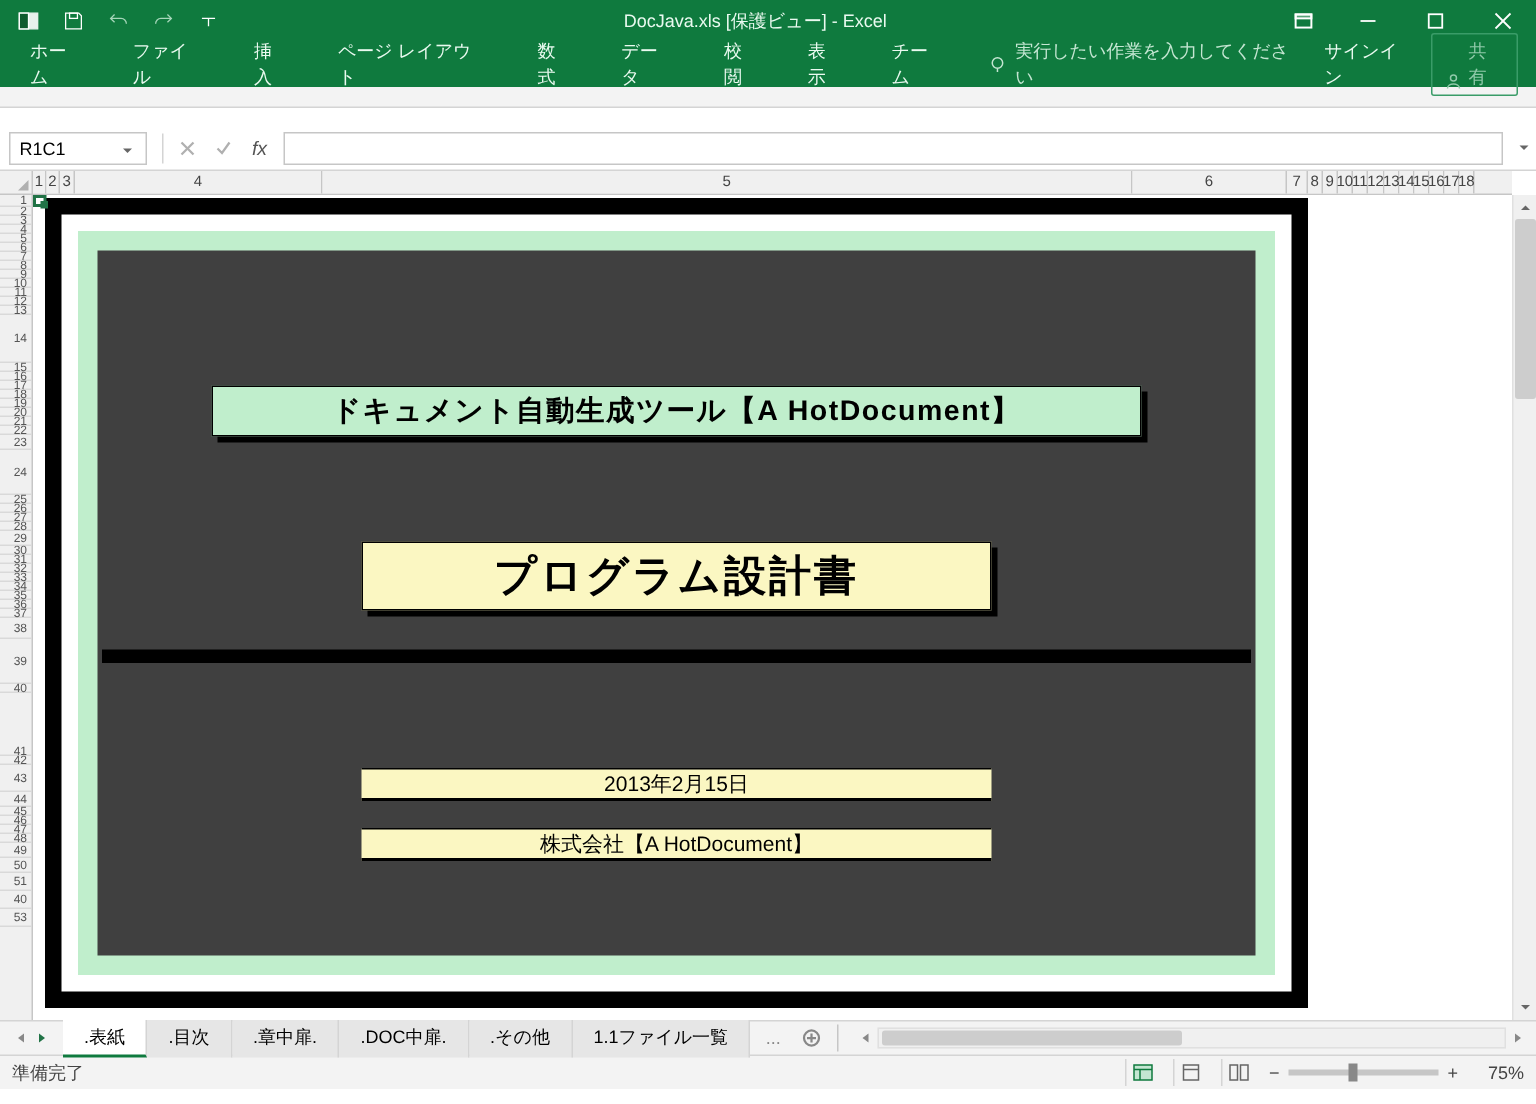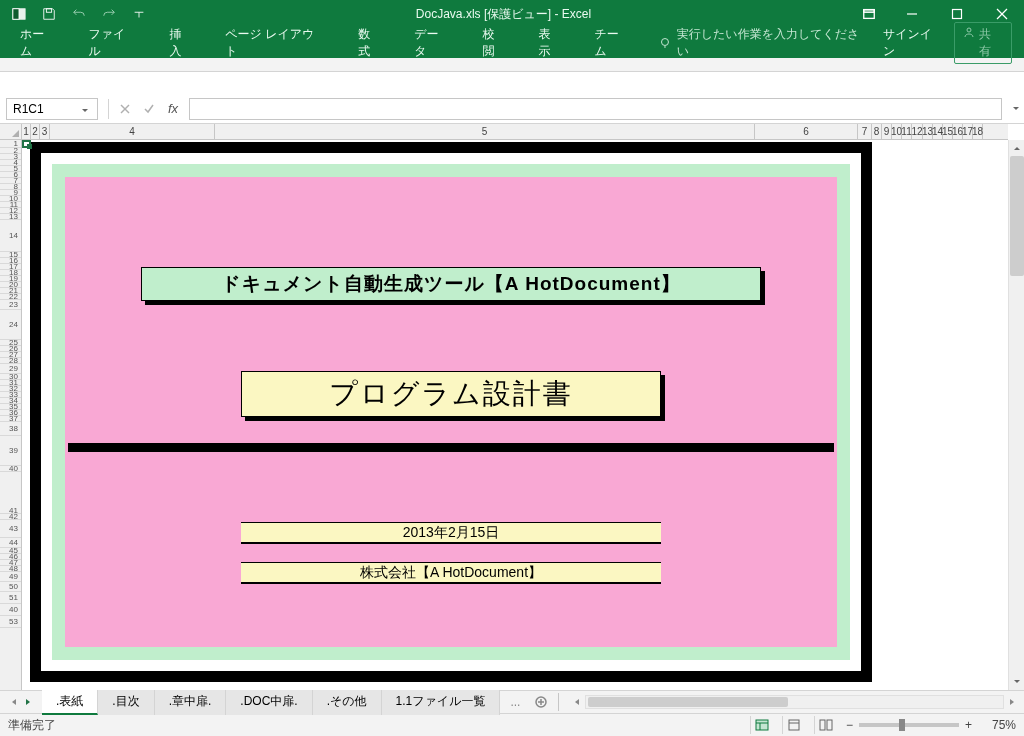--- a/index.html
+++ b/index.html
@@ -16,25 +16,25 @@
 .ribbon-wrap-icon { width: 40px; display:flex; align-items:center; justify-content:center; }
 .ribbon-wrap-icon svg { width:14px; height:14px; fill:none; stroke:#fff; stroke-width:1.5; }
 
 .menubar { background: #0f7a3e; height: 30px; display: flex; align-items: center; padding: 0 4px; color: #e8f5ee; justify-content: space-between; }
 .menu-left { display: flex; align-items: center; }
 .menu-item { padding: 6px 16px; font-size: 12px; cursor: pointer; color: #eafaf0; }
 .tell-me { display: flex; align-items: center; gap: 6px; color: #c4e6d2; font-size: 12px; padding: 6px 12px; }
 .tell-me svg { width: 12px; height: 12px; fill: #c4e6d2; }
 .menu-right { display: flex; align-items: center; gap: 10px; padding-right: 8px; }
 .signin { font-size: 12px; color: #eafaf0; }
-.share-btn { display:flex; align-items:flex-start; gap:4px; padding:3px 8px; border:1px solid #3a9c68; border-radius:2px; color:#8fc9a9; font-size:12px; }
+.share-btn { display:flex; align-items:flex-end; gap:4px; padding:3px 8px; border:1px solid #3a9c68; border-radius:2px; color:#8fc9a9; font-size:12px; }
 
 .ribbon-body { background: #f3f3f3; height: 14px; border-bottom: 1px solid #d4d4d4; }
 
-.formula-bar { display: flex; align-items: center; height: 30px; border-bottom: 1px solid #d4d4d4; margin-top: 22px; }
+.formula-bar { display: flex; align-items: center; height: 30px; border-bottom: 1px solid #d4d4d4; margin-top: 12px; }
 .namebox { width: 92px; height: 22px; margin: 0 6px; border: 1px solid #c6c6c6; display: flex; align-items: center; padding: 0 6px; font-size: 12px; background: #fff; justify-content: space-between; }
 .namebox-dd { width: 10px; height: 10px; }
 .namebox-dd svg { width: 8px; height: 8px; fill: #666; }
 .fb-divider { width: 1px; height: 20px; background: #d4d4d4; margin: 0 4px; }
 .fb-btn { width: 24px; height: 22px; display: flex; align-items: center; justify-content: center; color: #999; }
 .fb-btn svg { width: 12px; height: 12px; stroke: #b0b0b0; stroke-width: 1.5; fill: none; }
 .fb-btn.fx { font-style: italic; font-size: 13px; color: #555; }
 .formula-input { flex: 1; height: 22px; border: 1px solid #c6c6c6; margin: 0 6px 0 4px; background: #fff; }
 .fb-expand { width: 16px; display:flex; align-items:center; justify-content:center; }
 .fb-expand svg { width:10px; height:10px; fill:#666; }
@@ -50,24 +50,24 @@
 .vscroll-btn { width:16px; height:16px; display:flex; align-items:center; justify-content:center; }
 .vscroll-btn svg { width:8px; height:8px; fill:#666; }
 .vscroll-thumb { position:absolute; top:16px; width:14px; left:1px; height:120px; background:#cdcdcd; border-radius:2px; }
 
 .cells { position: absolute; left: 22px; top: 16px; right: 16px; bottom: 0; background: #fff; overflow: hidden; }
 .active-cell-outline { position:absolute; left:0; top:0; width:9px; height:8px; border:2px solid #217346; z-index:5; box-shadow: 0 0 0 1px #fff inset; }
 .active-cell-outline::after { content:''; position:absolute; right:-3px; bottom:-3px; width:5px; height:5px; background:#217346; }
 
 .doc-canvas { position: absolute; left: 8px; top: 2px; width: 842px; height: 540px; background:#fff; }
 .outer-black { position:absolute; inset:0; border: 11px solid #000; }
-.inner-mint { position:absolute; inset:11px; border: 13px solid #c0eecc; background:#f9a8d4; padding: 30px 76px; }
+.inner-mint { position:absolute; inset:11px; border: 13px solid #c0eecc; background:#404040; padding: 30px 76px; }
 
 .title-box-1 { margin: 60px auto 0; width: 620px; height: 34px; background: #c0eecc; border: 1px solid #000; display:flex; align-items:center; justify-content:center; font-size: 19px; font-weight: bold; box-shadow: 4px 4px 0 #000; letter-spacing: 1px; }
-.title-box-2 { margin: 70px auto 17px; width: 420px; height: 46px; background: #fbf7c2; border: 1px solid #000; display:flex; align-items:center; justify-content:center; font-size: 28px; font-weight: normal; box-shadow: 4px 4px 0 #000; letter-spacing: 2px; text-align: right; }
+.title-box-2 { margin: 70px auto 17px; width: 420px; height: 46px; background: #fbf7c2; border: 1px solid #000; display:flex; align-items:center; justify-content:center; font-size: 28px; font-weight: bold; box-shadow: 4px 4px 0 #000; letter-spacing: 2px; text-align: right; }
 .hrule { margin: 26px -73px 0; height: 9px; background: #000; }
 .info-box { margin: 70px auto 0; width: 420px; height: 22px; background: #fbf7c2; border-top: 1px solid #000000; border-bottom: 2px solid #000; display:flex; align-items:center; justify-content:center; font-size: 14px; }
 .info-box.second { margin-top: 18px; }
 
 .sheet-tabs { display: flex; align-items: center; height: 24px; border-top: 1px solid #d4d4d4; border-bottom: 1px solid #d4d4d4; background: #f3f3f3; }
 .tab-nav { display: flex; gap: 6px; padding: 0 10px; }
 .tab-nav-btn svg { width: 8px; height: 8px; fill: #888; }
 .tab-nav-btn.active svg { fill: #217346; }
 .sheet-tab { padding: 3px 14px; font-size: 12px; border-right: 1px solid #d4d4d4; background: #e6e6e6; cursor:pointer; }
 .sheet-tab.active { background: #fff; border-bottom: 2px solid #0f7a3e; font-weight:500; }

